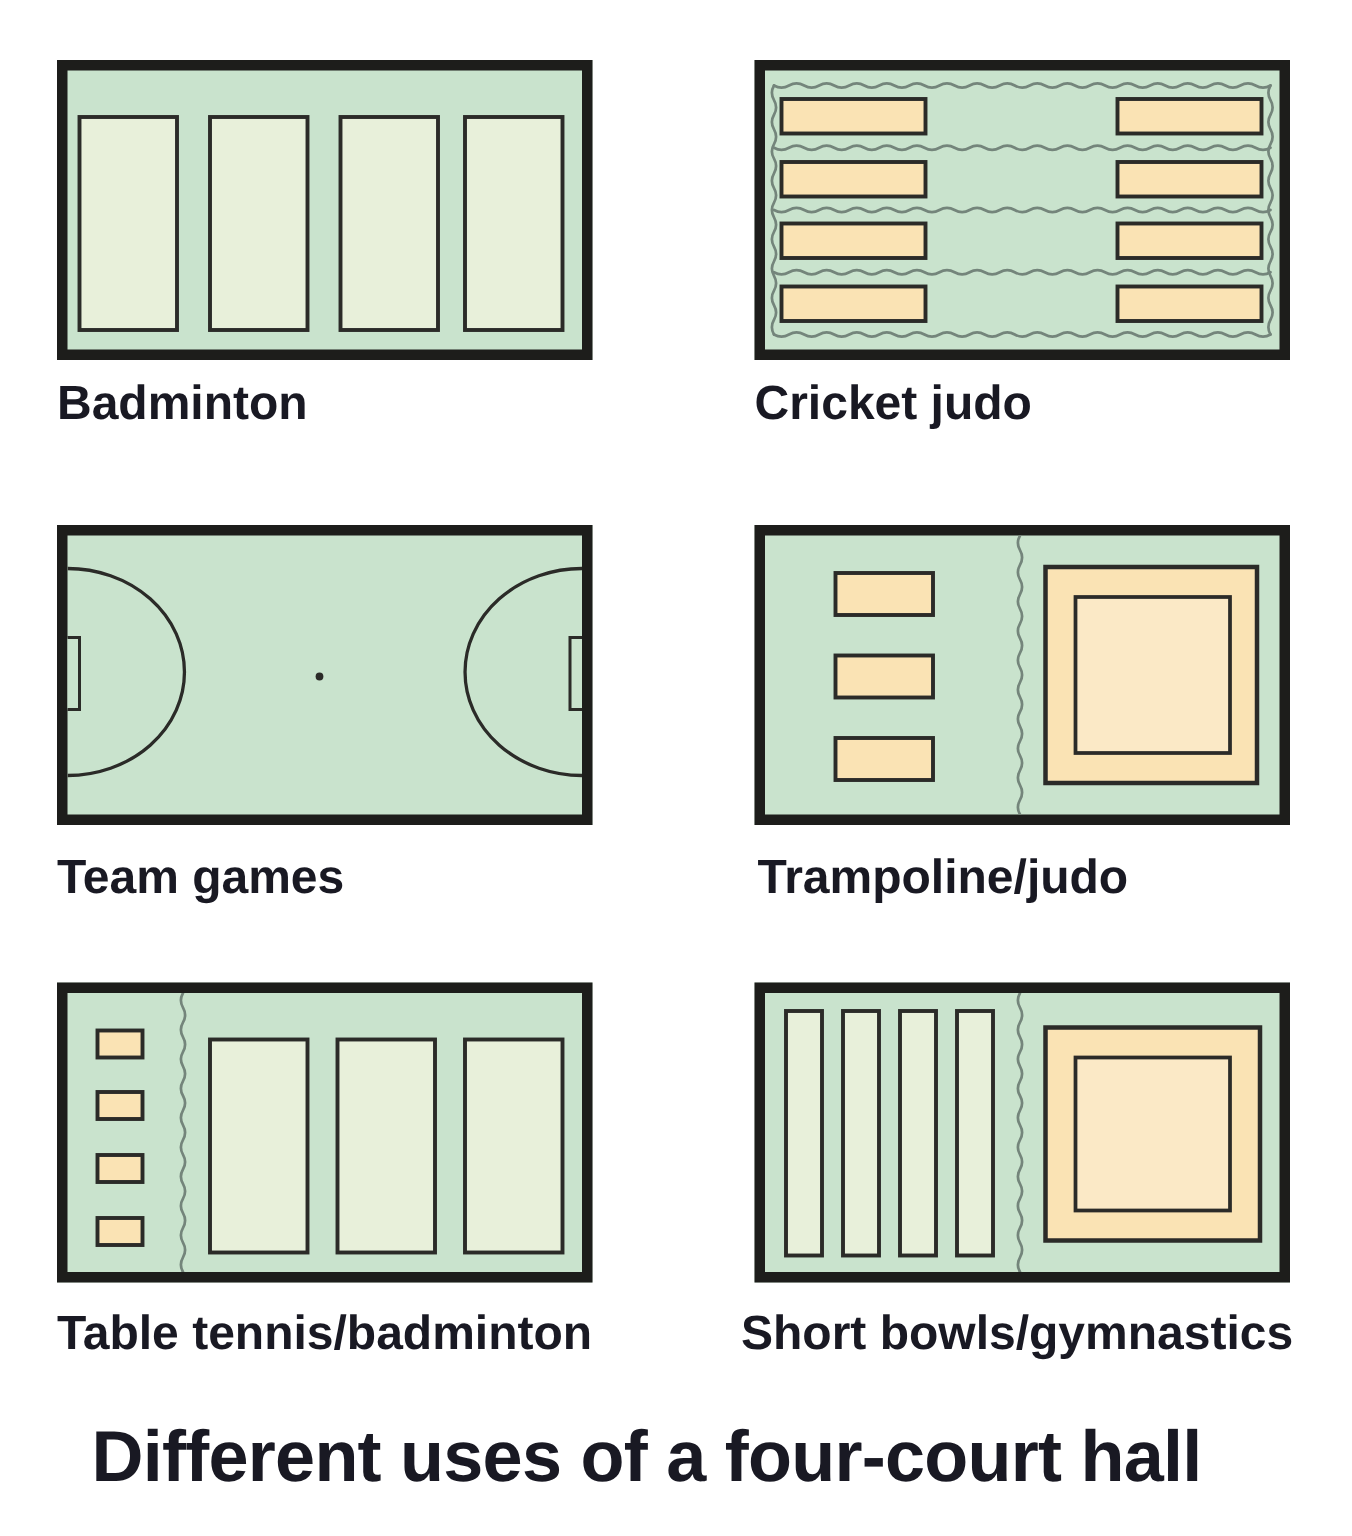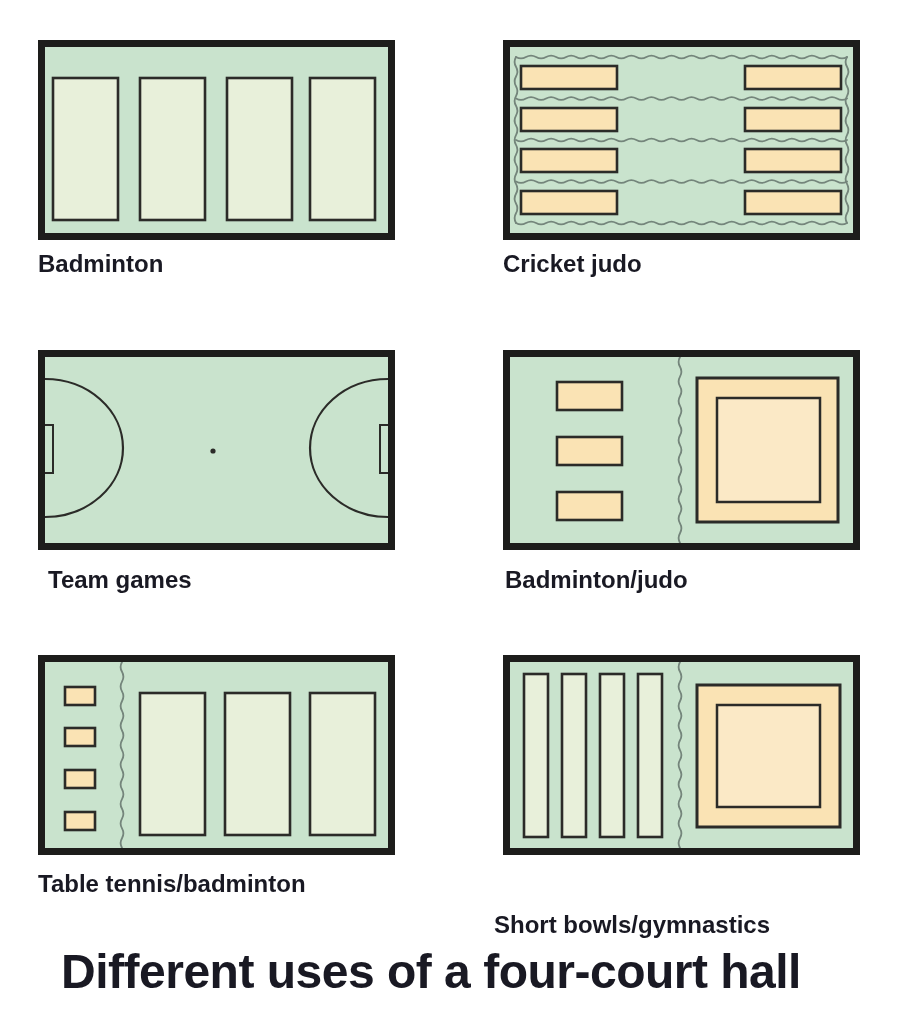--- a/index.html
+++ b/index.html
@@ -12,29 +12,29 @@
     background:#c9e3cd;border:7px solid #1d1d1b;box-sizing:content-box;
   }
   .panel svg{display:block;width:343px;height:186px;}
   .p1{left:38px;top:40px;}
   .p2{left:503px;top:40px;}
   .p3{left:38px;top:350px;}
   .p4{left:503px;top:350px;}
   .p5{left:38px;top:655px;}
   .p6{left:503px;top:655px;}
   .plabel{
-    position:absolute;font-size:24px;font-weight:bold;color:#191923;
+    position:absolute;font-size:32px;font-weight:bold;color:#191923;
     line-height:1.1;white-space:nowrap;letter-spacing:0px;
   }
   .l1{left:38px;top:251px;}
   .l2{left:503px;top:251px;}
-  .l3{left:48px;top:567px;}
+  .l3{left:38px;top:567px;}
   .l4{left:505px;top:567px;}
   .l5{left:38px;top:871px;text-align:right;}
-  .l6{left:494px;top:871px;margin-top:41px;}
+  .l6{left:494px;top:871px;}
   .caption{
     position:absolute;left:0;top:944px;width:862px;text-align:center;
     font-size:48px;font-weight:bold;color:#191923;letter-spacing:-0.5px;
   }
   
   .court{fill:#e8f0da;stroke:#2b2b28;stroke-width:2.6;}
   .mat{fill:#fae3b4;stroke:#2b2b28;stroke-width:2.6;}
   .mat-big{fill:#fae3b4;stroke:#2b2b28;stroke-width:3;}
   .mat-inner{fill:#fbe9c6;stroke:#2b2b28;stroke-width:2.5;}
   .wave{fill:none;stroke:#74857b;stroke-width:1.8;stroke-linecap:round;}
@@ -132,18 +132,18 @@
       </g>
       <path class="wave" d="M 170 0 Q 167.2 4.9 170.0 9.8 Q 172.8 14.7 170.0 19.6 Q 167.2 24.5 170.0 29.4 Q 172.8 34.3 170.0 39.2 Q 167.2 44.1 170.0 48.9 Q 172.8 53.8 170.0 58.7 Q 167.2 63.6 170.0 68.5 Q 172.8 73.4 170.0 78.3 Q 167.2 83.2 170.0 88.1 Q 172.8 93.0 170.0 97.9 Q 167.2 102.8 170.0 107.7 Q 172.8 112.6 170.0 117.5 Q 167.2 122.4 170.0 127.3 Q 172.8 132.2 170.0 137.1 Q 167.2 141.9 170.0 146.8 Q 172.8 151.7 170.0 156.6 Q 167.2 161.5 170.0 166.4 Q 172.8 171.3 170.0 176.2 Q 167.2 181.1 170.0 186.0"></path>
       <rect class="mat-big" x="187" y="23" width="143" height="142"></rect>
       <rect class="mat-inner" x="207" y="43" width="103" height="102"></rect>
     </svg>
   </div>
 
   <div class="plabel l1">Badminton</div>
   <div class="plabel l2">Cricket judo</div>
   <div class="plabel l3">Team games</div>
-  <div class="plabel l4">Badminton/judo</div>
+  <div class="plabel l4">Trampoline/judo</div>
   <div class="plabel l5">Table tennis/badminton</div>
   <div class="plabel l6">Short bowls/gymnastics</div>
 
   <div class="caption">Different uses of a four-court hall</div>
 </div>
 
 </body></html>

